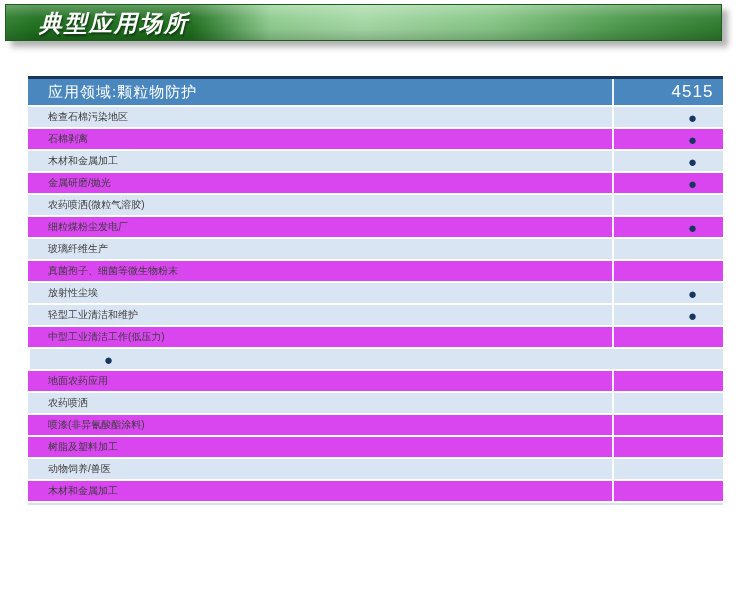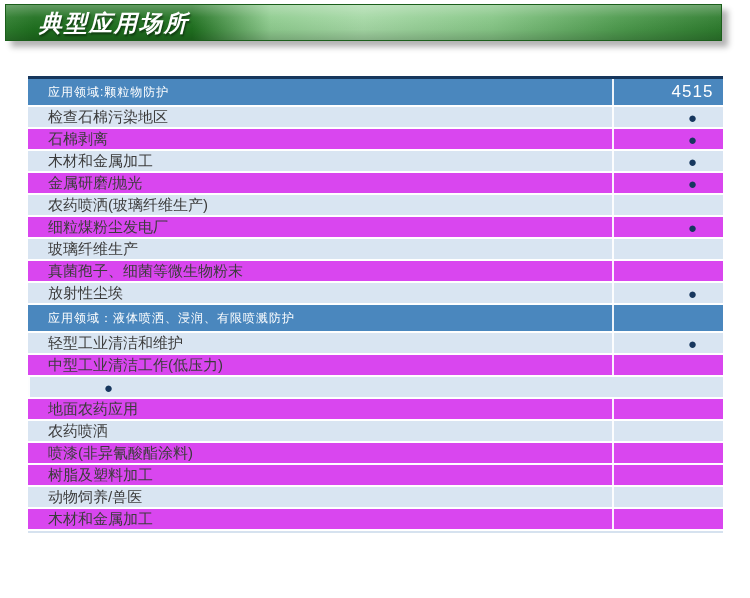--- a/index.html
+++ b/index.html
@@ -27,22 +27,22 @@
   .apptable {
     position:absolute; left:28px; top:76px; width:695px;
     border-bottom:2px solid #D6E2EF;
   }
   .table-top-bar { height:3px; background:#16365C; }
   .row { display:flex; border-bottom:2px solid #ffffff; }
   .row.header { height:28px; background:#4A87BE; }
   .row.data   { height:22px; background:#d946ef; }
   .row.data.alt { background:#D9E5F2; }
   .cell { display:flex; align-items:center; }
-  .cell.label { flex:1; padding-left:20px; font-size:15px; color:#3C3C3C; overflow:hidden; white-space:nowrap; }
-  .row.header .cell.label { color:#ffffff; font-size:12px; letter-spacing:1px; }
+  .cell.label { flex:1; padding-left:20px; font-size:10px; color:#3C3C3C; overflow:hidden; white-space:nowrap; }
+  .row.header .cell.label { color:#ffffff; font-size:15px; letter-spacing:1px; }
   .cell.value {
     width:111px; justify-content:center;
     border-left:2px solid rgba(255,255,255,0.9);
     padding-left:48px;
   }
   .row.header .cell.value { color:#ffffff; font-size:17px; letter-spacing:1px; }
   .dot { color:#17375E; font-size:15px; line-height:1; }
 </style>
 </head>
 <body>
@@ -76,21 +76,21 @@
           <span class="dot">●</span>
         </div>
       </div>
       <div class="row data">
         <div class="cell label">金属研磨/抛光</div>
         <div class="cell value">
           <span class="dot">●</span>
         </div>
       </div>
       <div class="row data alt">
-        <div class="cell label">农药喷洒(玻璃纤维生产)</div>
+        <div class="cell label">农药喷洒(微粒气溶胶)</div>
         <div class="cell value"></div>
       </div>
       <div class="row data">
         <div class="cell label">细粒煤粉尘发电厂</div>
         <div class="cell value">
           <span class="dot">●</span>
         </div>
       </div>
       <div class="row data alt">
         <div class="cell label">玻璃纤维生产</div>
@@ -98,24 +98,20 @@
       </div>
       <div class="row data">
         <div class="cell label">真菌孢子、细菌等微生物粉末</div>
         <div class="cell value"></div>
       </div>
       <div class="row data alt">
         <div class="cell label">放射性尘埃</div>
         <div class="cell value">
           <span class="dot">●</span>
         </div>
-      </div>
-      <div class="row header">
-        <div class="cell label">应用领域：液体喷洒、浸润、有限喷溅防护</div>
-        <div class="cell value"></div>
       </div>
       <div class="row data alt">
         <div class="cell label">轻型工业清洁和维护</div>
         <div class="cell value">
           <span class="dot">●</span>
         </div>
       </div>
       <div class="row data">
         <div class="cell label">中型工业清洁工作(低压力)</div>
         <div class="cell value"></div>

